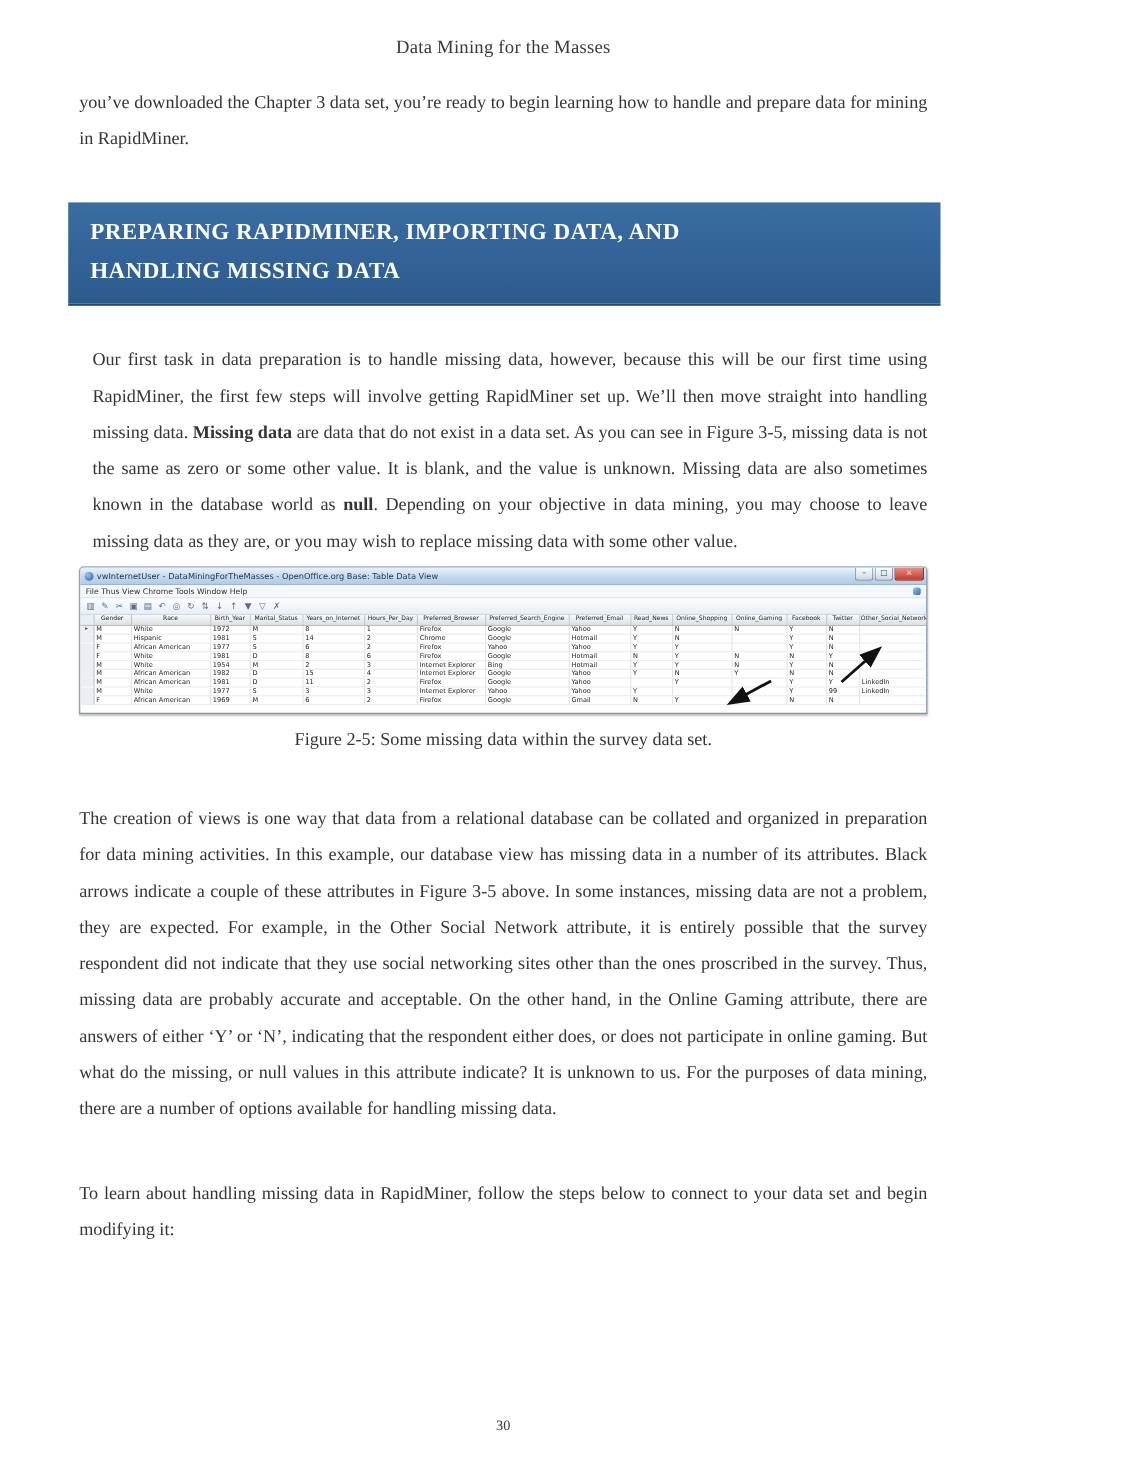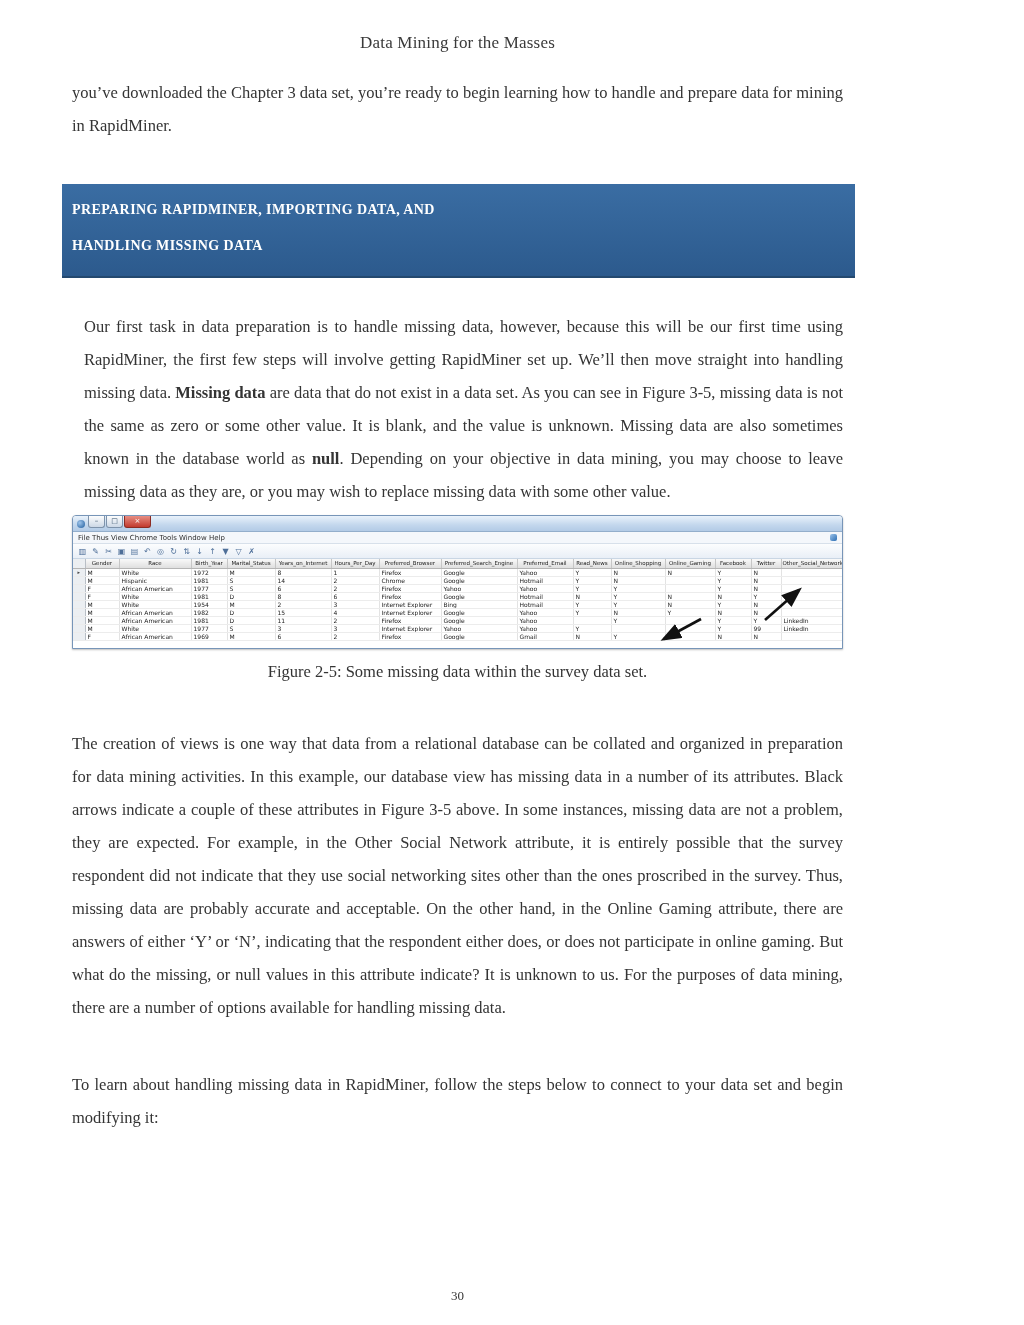--- a/index.html
+++ b/index.html
@@ -29,25 +29,25 @@
     text-align: justify;
     margin: 0;
     color: #343434;
   }
   .intro-paragraph { margin-top: 23px; }
 
   .section-heading {
     margin-top: 42px;
     margin-left: -10px;
     width: 793px;
-    padding: 8px 12px 12px 10px;
+    padding: 8px 12px 12px 20px;
     background: linear-gradient(180deg, var(--heading-bg, #3a6da3), var(--heading-bg-dark, #2c5a8d));
     border-bottom: 2px solid #24496f;
     color: var(--heading-text, #ffffff);
-    font-size: 14px;
+    font-size: 21px;
     font-weight: bold;
     line-height: 36px;
     letter-spacing: 0.4px;
   }
 
   .missing-data-paragraph { margin-top: 32px; margin-left: 12px; }
 
   
   figure.figure { margin: 7px 0 0 0; padding: 0; }
   .ss-window {
@@ -200,20 +200,21 @@
       <div class="heading-line">HANDLING MISSING DATA</div>
     </div>
 
     <p class="body-text missing-data-paragraph"><span>Our first task in data preparation is to handle missing data, however, because this will be our first time using RapidMiner, the first few steps will involve getting RapidMiner set up.  We’ll then move straight into handling missing data.  </span><strong>Missing data</strong><span> are data that do not exist in a data set.  As you can see in Figure 3-5, missing data is not the same as zero or some other value.  It is blank, and the value is unknown.  Missing data are also sometimes known in the database world as </span><strong>null</strong><span>.  Depending on your objective in data mining, you may choose to leave missing data as they are, or you may wish to replace missing data with some other value.</span></p>
 
     <figure class="figure">
       <div class="ss-window">
 
         <div class="ss-titlebar">
           <span class="ss-appicon"></span>
+          <span class="ss-title">vwInternetUser - DataMiningForTheMasses - OpenOffice.org Base: Table Data View</span>
           <span class="ss-controls">
             <span class="ss-btn">–</span>
             <span class="ss-btn">□</span>
             <span class="ss-btn close">×</span>
           </span>
         </div>
 
         <div class="ss-menubar">
           <span class="menu-items"><span class="menu-item">File</span> <span class="menu-item">Thus</span> <span class="menu-item">View</span> <span class="menu-item">Chrome</span> <span class="menu-item">Tools</span> <span class="menu-item">Window</span> <span class="menu-item">Help</span> </span>
           <span class="spacer"></span>

